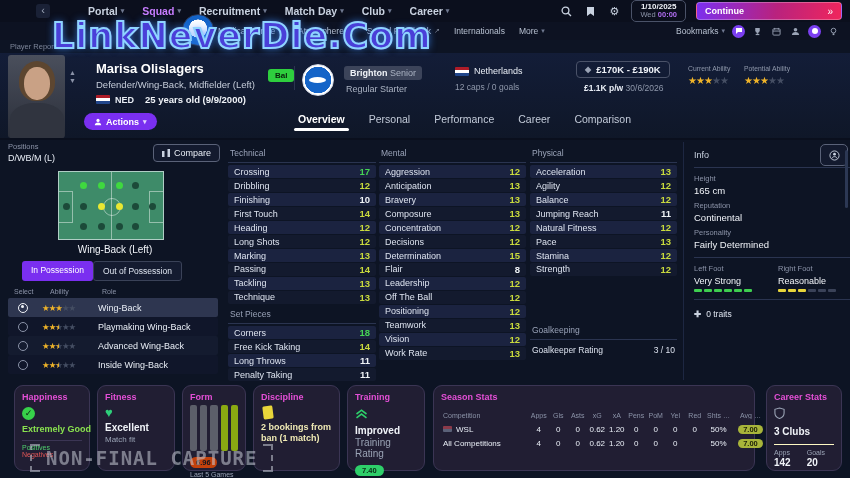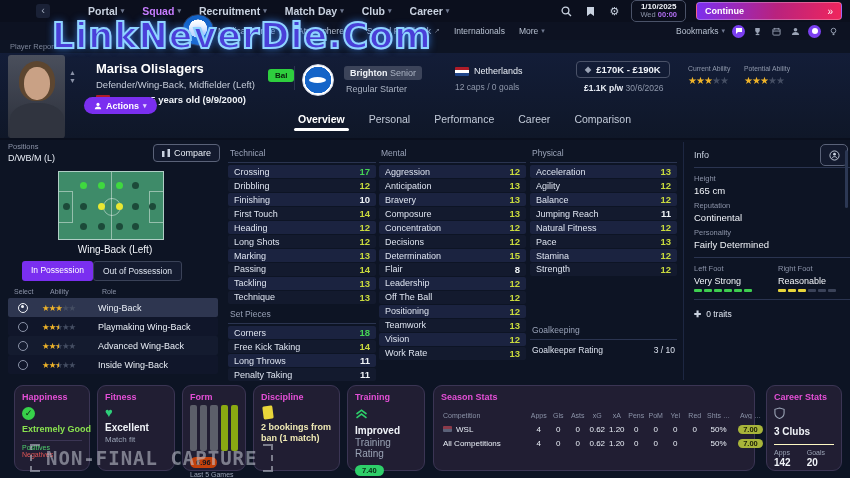--- a/index.html
+++ b/index.html
@@ -68,21 +68,21 @@
   #pcaps{position:absolute;left:455px;top:29px;font-size:8.5px;color:#8f98ab;}
   #valuebox{position:absolute;left:576px;top:8px;border:1px solid #4a5268;border-radius:4px;padding:2px 8px;
       font-size:9.5px;font-weight:bold;color:#f0f3f8;display:flex;align-items:center;gap:5px;}
   .tag-ic{color:#9aa3b5;font-size:8px;}
   #wageline{position:absolute;left:584px;top:30px;font-size:8.5px;color:#e8edf5;}
   #wageline span{color:#8f98ab;}
   .abil{position:absolute;top:12px;width:52px;}
   .abil .lab{font-size:6.8px;color:#8f98ab;margin-bottom:3px;white-space:nowrap;}
   .abil .strow{font-size:10px;letter-spacing:-1px;white-space:nowrap;}
   #abil-cur{left:688px;} #abil-pot{left:744px;}
-  #actions-btn{position:absolute;left:84px;top:44px;background:#7a2ff0;border-radius:12px;height:17px;
+  #actions-btn{position:absolute;left:84px;top:60px;background:#7a2ff0;border-radius:12px;height:17px;
       display:flex;align-items:center;gap:4px;padding:0 10px;color:#fff;font-size:9px;font-weight:bold;}
   #tabs{position:absolute;left:298px;top:60px;display:flex;gap:24px;}
   .tab{font-size:10.5px;color:#c3cbd9;position:relative;padding-bottom:6px;}
   .tab.active{color:#fff;font-weight:bold;}
   .tab.active::after{content:"";position:absolute;left:-4px;right:-4px;bottom:0;height:3px;background:#fff;border-radius:2px;}
   
   #pos-panel{position:absolute;left:8px;top:142px;width:214px;height:238px;}
   #pos-label{font-size:7.5px;color:#8b93a8;}
   #pos-value{font-size:9px;color:#e8edf5;margin-top:2px;}
   #compare-btn{position:absolute;right:2px;top:2px;border:1px solid #5a6278;border-radius:4px;padding:3px 8px;

